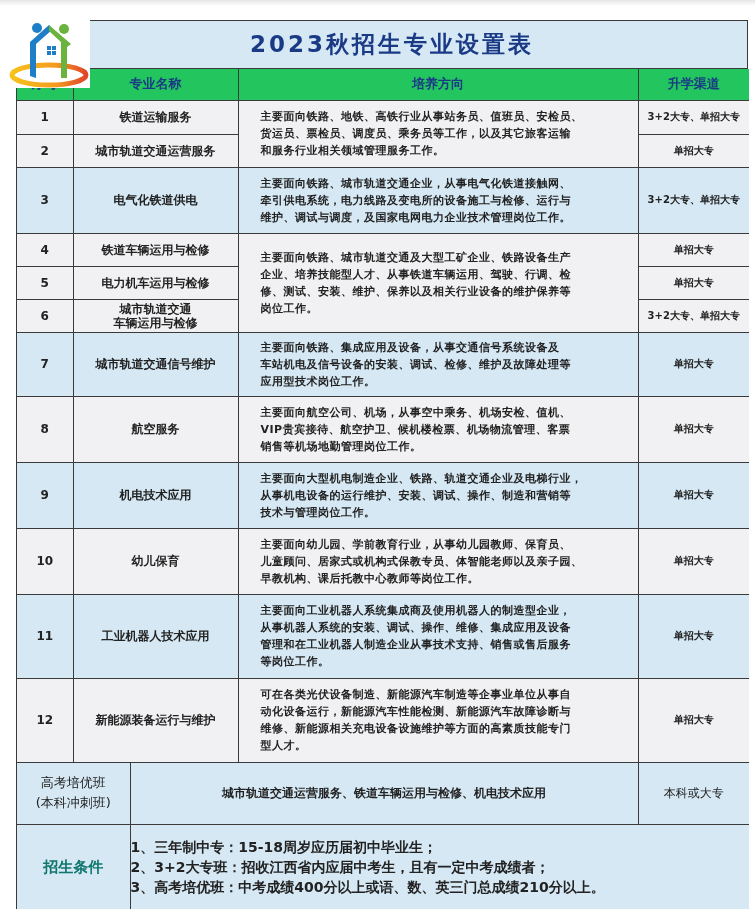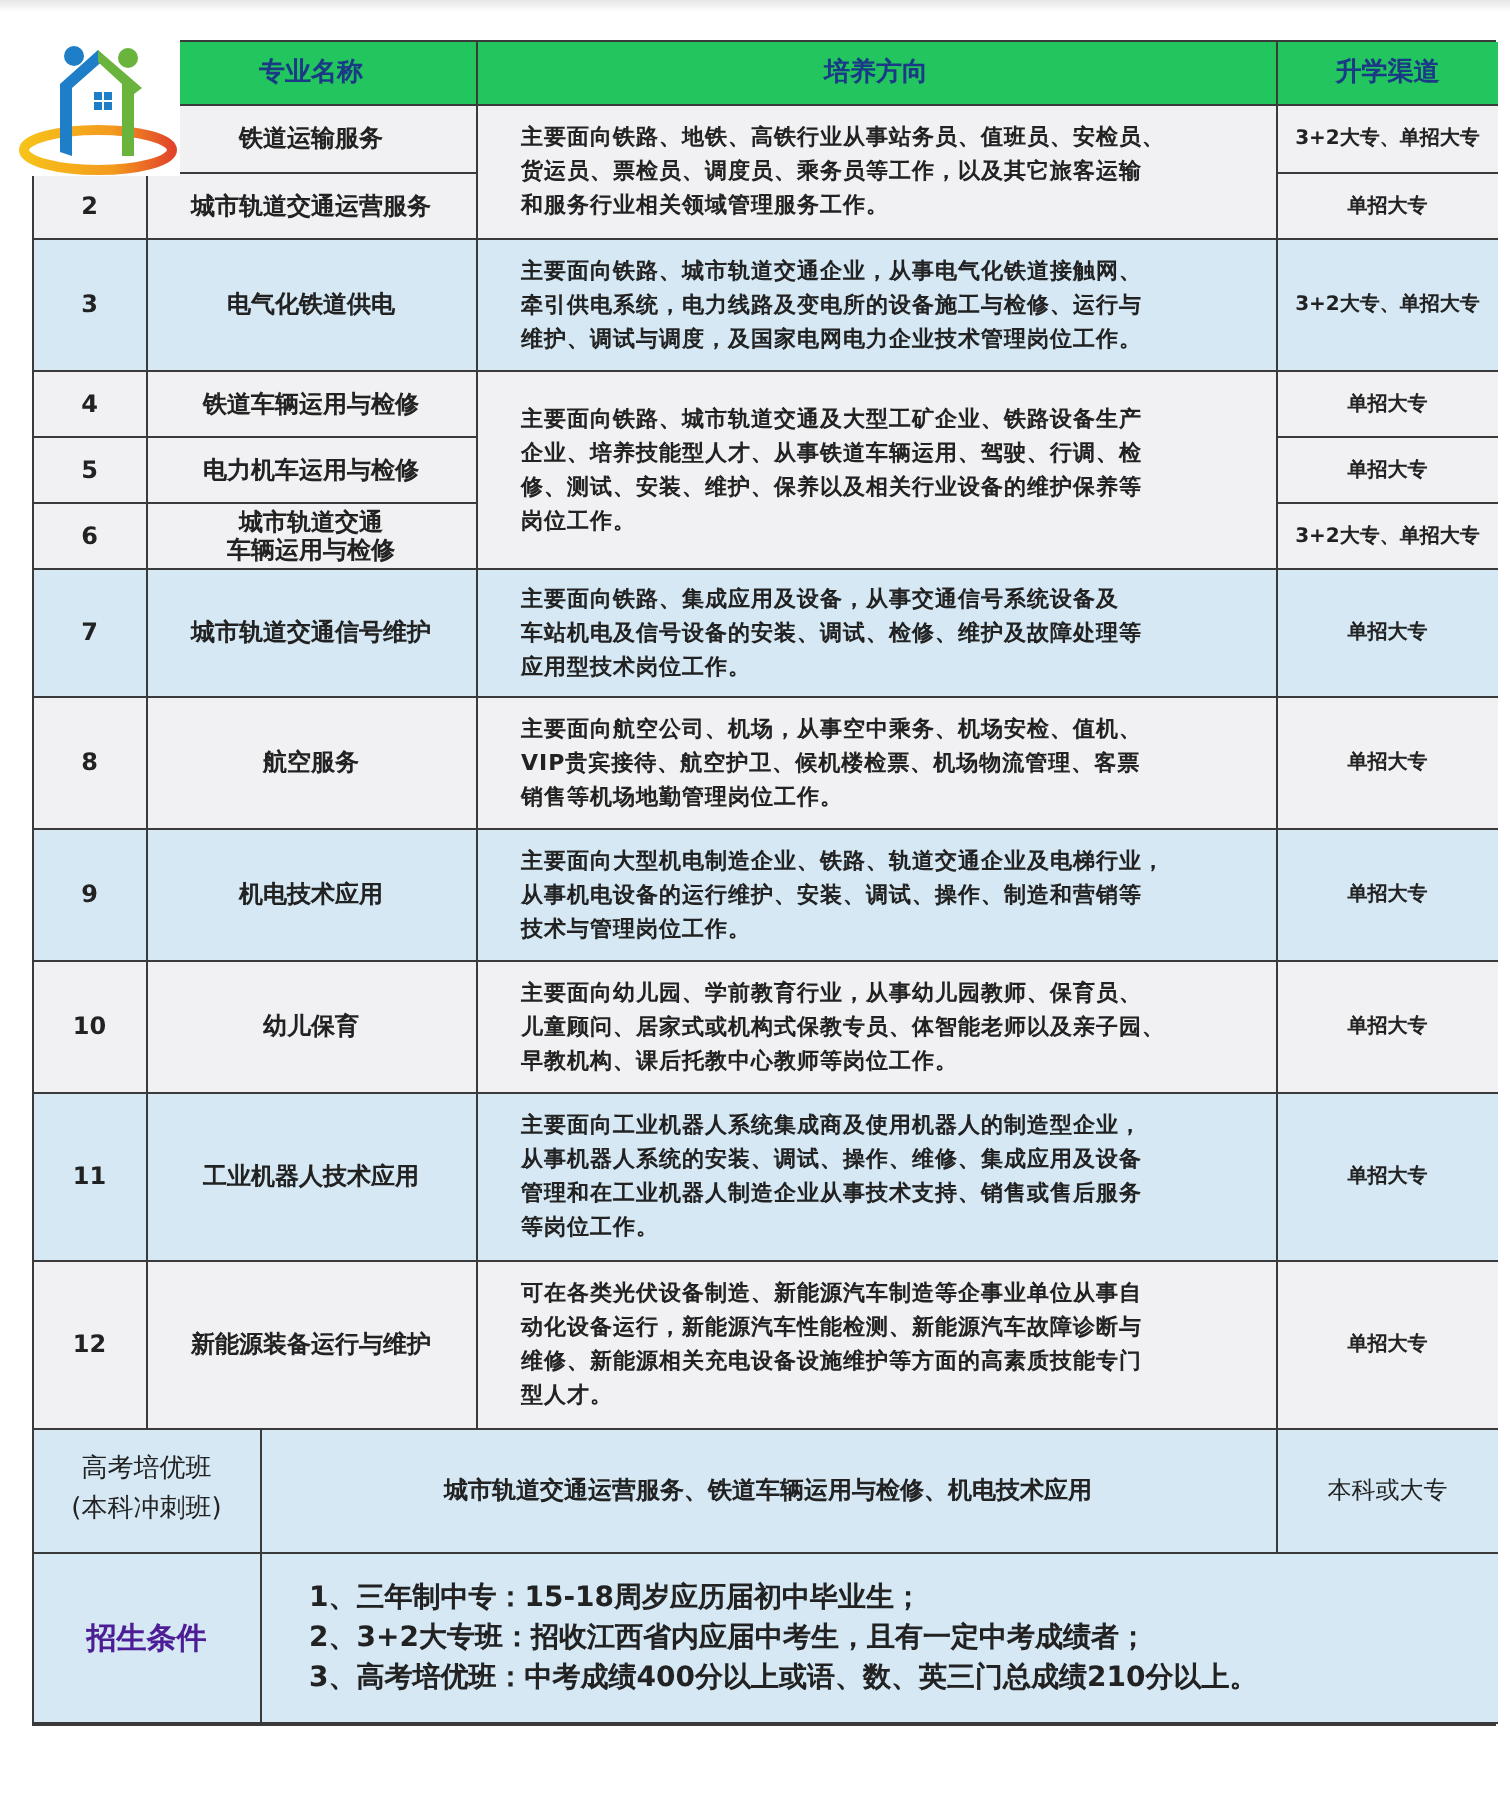--- a/index.html
+++ b/index.html
@@ -27,32 +27,35 @@
   th { background: #22c55e; color: #1b3a86; font-size: 13px; font-weight: bold; height: 31px; }
   .w { background: #f1f0f2; }
   .b { background: #d5e8f4; }
   .num { font-size: 12px; font-weight: bold; color: #222; }
   .name { font-size: 12px; font-weight: bold; color: #222; line-height: 14px; margin-top: 17px; }
   .desc { font-size: 11px; font-weight: bold; color: #222; text-align: left; padding: 0 10px 0 22px; line-height: 17px; letter-spacing: 0.5px; margin-left: 40px; }
   .chan { font-size: 10px; font-weight: bold; color: #222; }
   .gk-label { font-size: 13px; font-weight: normal; color: #222; line-height: 20px; }
   .gk-majors { font-size: 12px; font-weight: bold; color: #222; }
   .gk-chan { font-size: 12px; font-weight: normal; color: #222; }
-  .cond-label { font-size: 15px; font-weight: bold; color: #4c1d95; }
-  .cond-list { text-align: left; padding-left: 24px; font-size: 14px; font-weight: bold; color: #222; line-height: 20px; }
+  .cond-label { font-size: 15px; font-weight: bold; color: #0f766e; }
+  .cond-list { text-align: left; padding-left: 0; font-size: 14px; font-weight: bold; color: #222; line-height: 20px; }
   .logo {
     position: absolute; left: 9px; top: 20px; width: 81px; height: 68px; background: #ffffff;
   }
 </style>
 </head>
 <body>
 
 <div class="topbar"></div>
 
 <div class="sheet">
+  <div class="title-row">
+    <span class="title">2023秋招生专业设置表</span>
+  </div>
   <table>
     <colgroup>
       <col style="width:56px">
         <col style="width:165px">
         <col style="width:400px">
         <col style="width:111px">
     </colgroup>
     <tbody>
         <tr style="height:31px">
       <th>序号</th>

